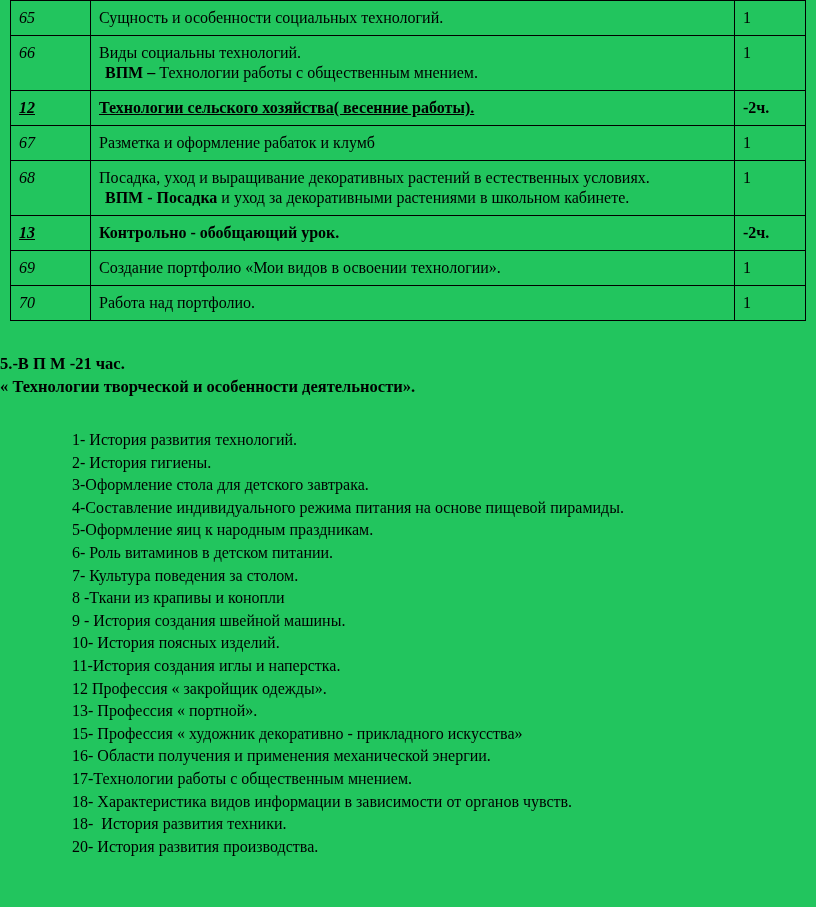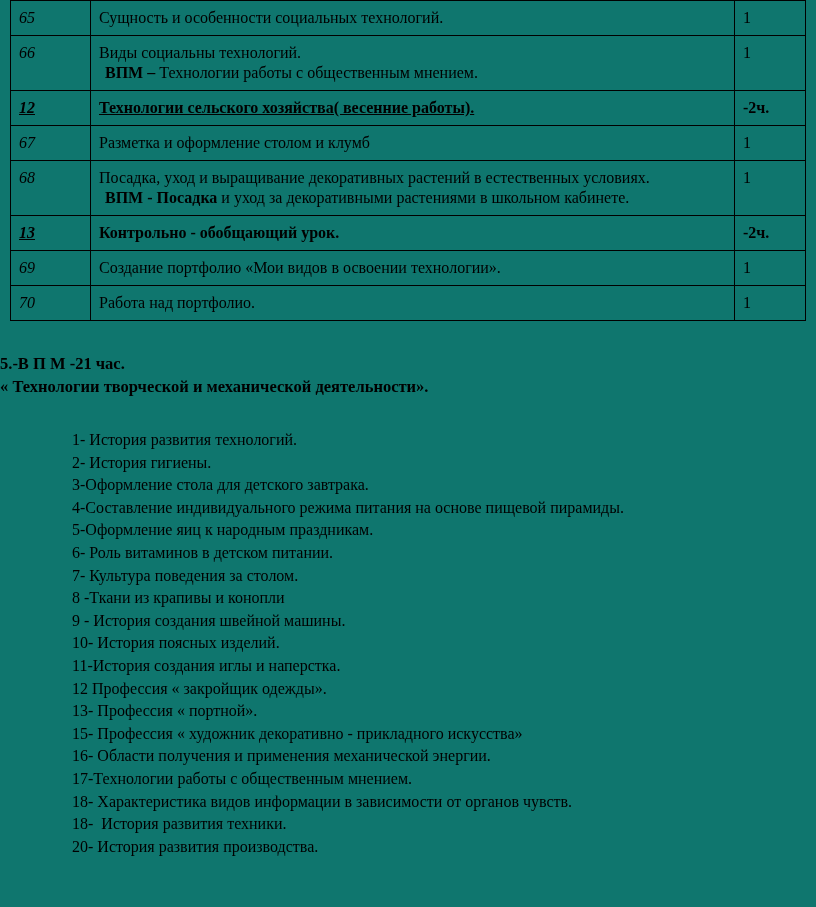--- a/index.html
+++ b/index.html
@@ -6,21 +6,21 @@
     margin: 0;
     padding: 0;
     background: #ffffff;
     color: #000000;
     font-family: "Liberation Serif", "DejaVu Serif", serif;
   }
   .page {
     position: relative;
     width: 816px;
     height: 907px;
-    background: #0f766e;
+    background: #22c55e;
     overflow: hidden;
   }
 
   
   table.doc-table {
     border-collapse: collapse;
     margin-left: 10px;
     margin-top: 0;
     width: 796px;
     table-layout: fixed;
@@ -104,21 +104,21 @@
         <td class="col-num"><span class="u">12</span></td>
         <td class="col-topic">
           <p class="line"><span class="u">Технологии сельского хозяйства( весенние работы).</span></p>
         </td>
         <td class="col-hours"><span>-2ч.</span></td>
       </tr>
 
       <tr>
         <td class="col-num"><span>67</span></td>
         <td class="col-topic">
-          <p class="line">Разметка и оформление столом и клумб</p>
+          <p class="line">Разметка и оформление рабаток и клумб</p>
         </td>
         <td class="col-hours"><span>1</span></td>
       </tr>
 
       <tr>
         <td class="col-num"><span>68</span></td>
         <td class="col-topic">
           <p class="line">Посадка, уход и выращивание декоративных растений в естественных условиях.</p>
           <p class="line line2"><span class="b">ВПМ - Посадка</span><span> и уход за декоративными растениями в школьном кабинете.</span></p>
         </td>
@@ -147,21 +147,21 @@
           <p class="line">Работа над портфолио.</p>
         </td>
         <td class="col-hours"><span>1</span></td>
       </tr>
 
     </tbody>
   </table>
 
   <div class="section-heading">
     <div>5.-В П М -21 час.</div>
-    <div>« Технологии творческой и механической деятельности».</div>
+    <div>« Технологии творческой и особенности деятельности».</div>
   </div>
 
   <div class="topic-list">
     <div class="list-item">1- История развития технологий.</div>
     <div class="list-item">2- История гигиены.</div>
     <div class="list-item">3-Оформление стола для детского завтрака.</div>
     <div class="list-item">4-Составление индивидуального режима питания на основе пищевой пирамиды.</div>
     <div class="list-item">5-Оформление яиц к народным праздникам.</div>
     <div class="list-item">6- Роль витаминов в детском питании.</div>
     <div class="list-item">7- Культура поведения за столом.</div>

